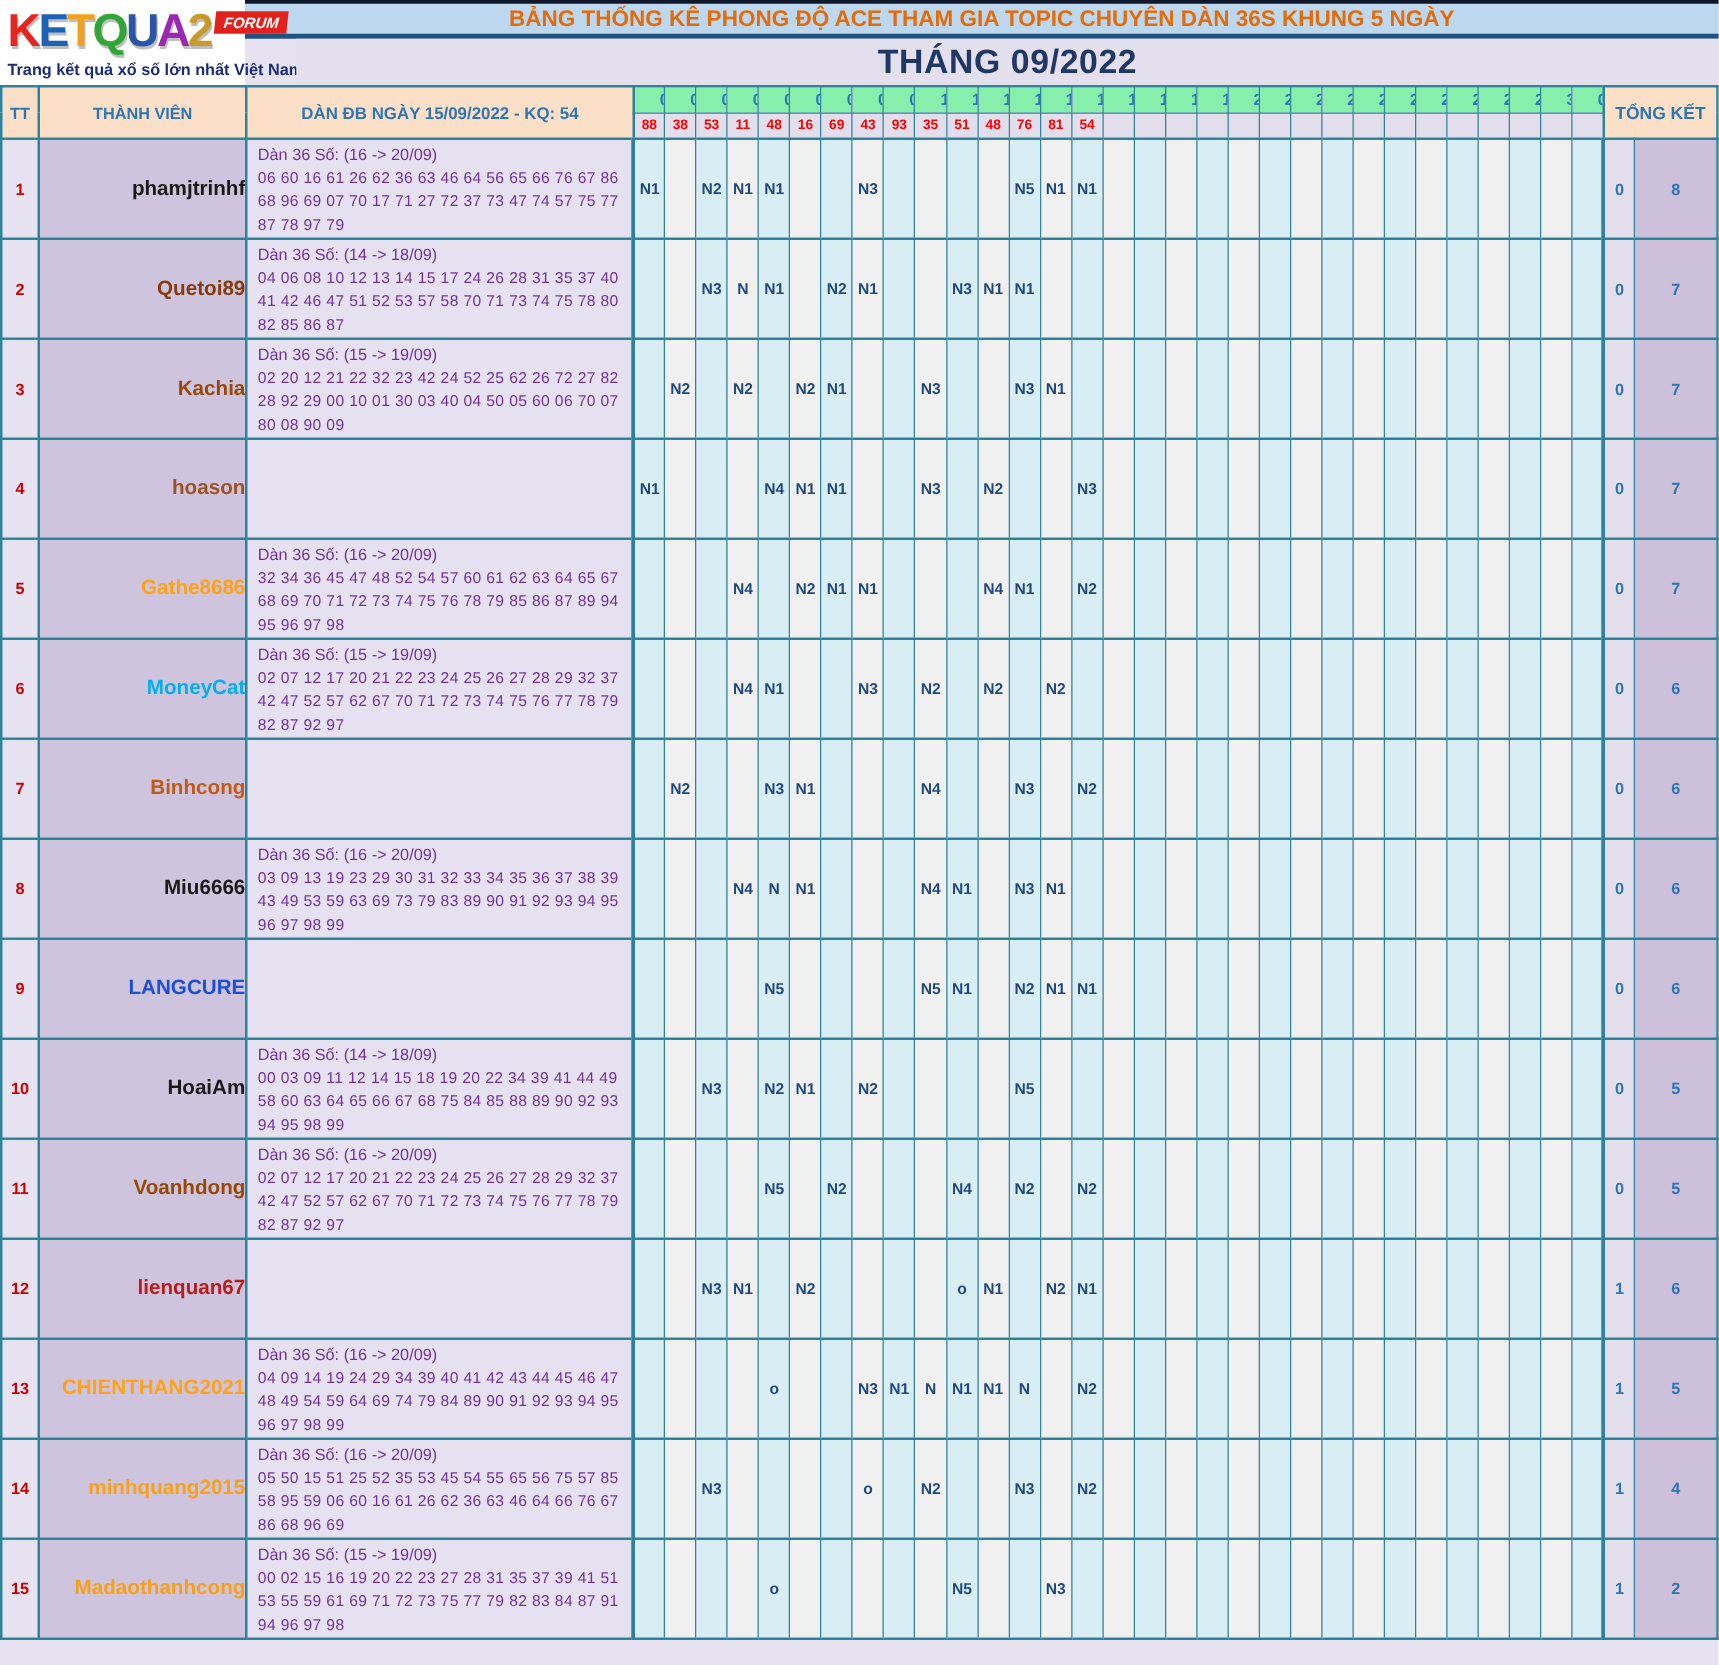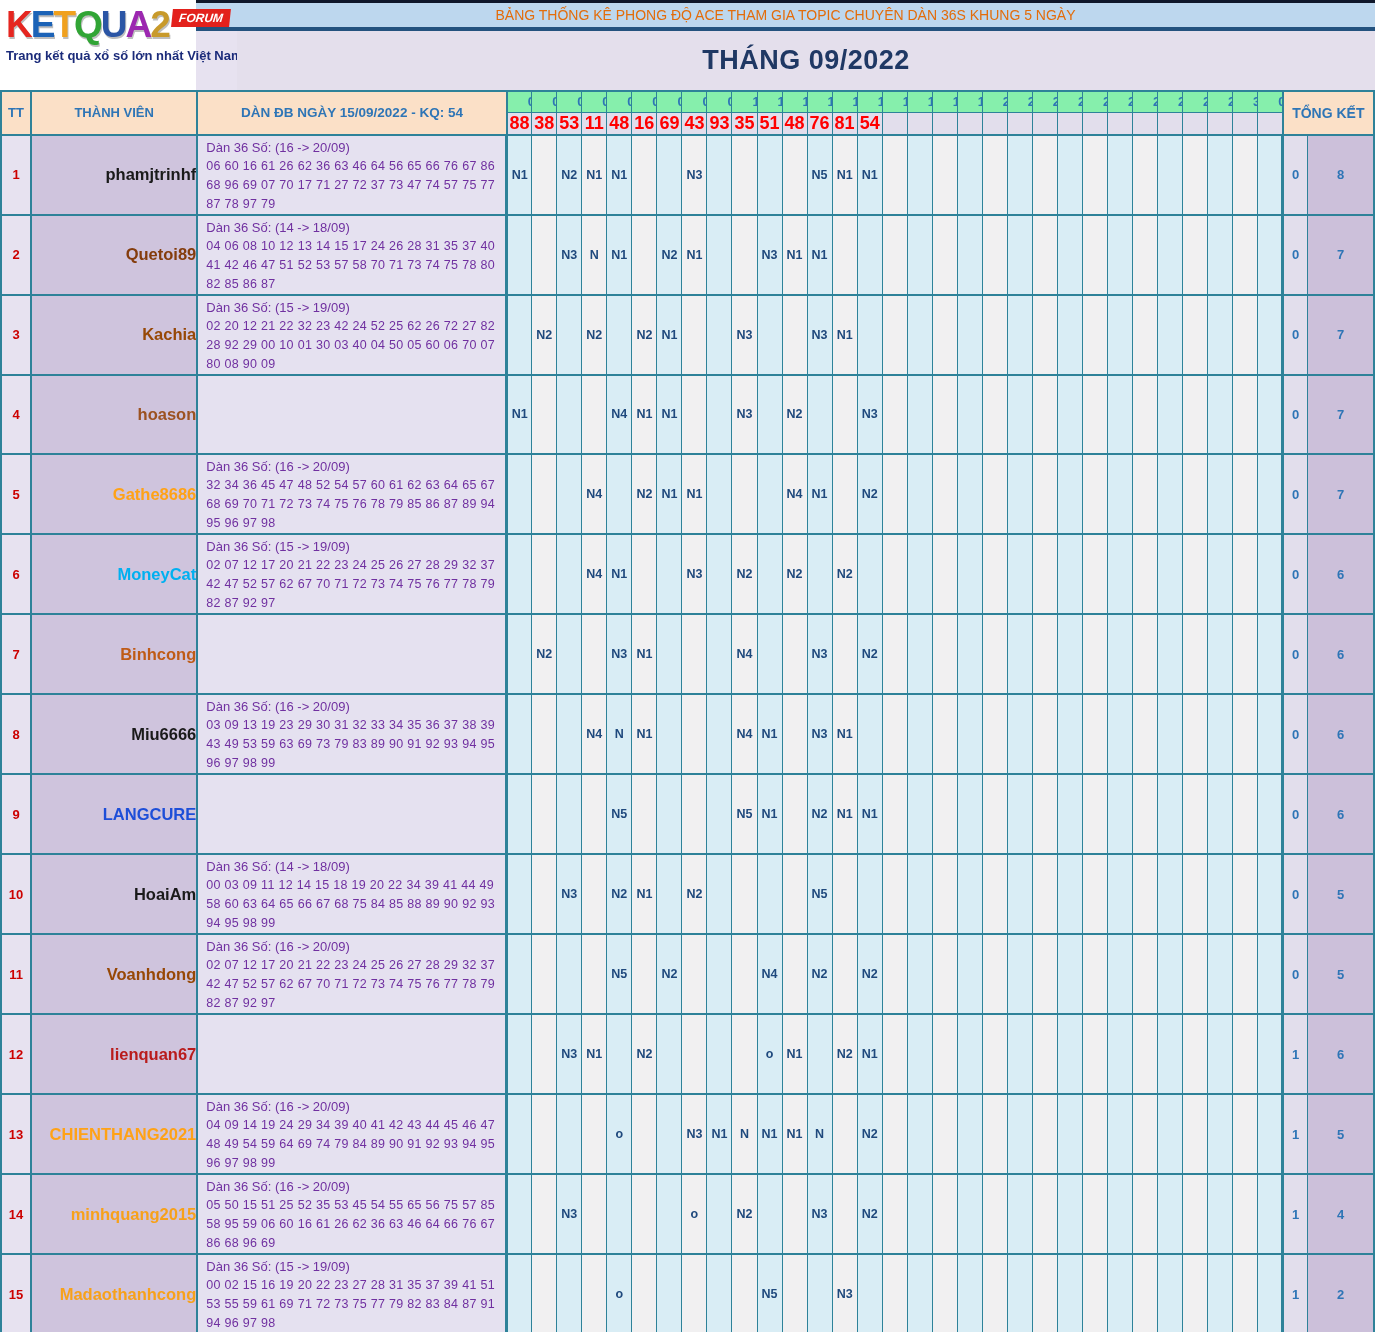--- a/index.html
+++ b/index.html
@@ -1,45 +1,45 @@
 <!DOCTYPE html>
 <html style="--c-border: #2E8299; --c-banner_bg: #BDD7EE; --c-banner_text: #E36C0A; --c-title_bg: #E4DFEC; --c-title_text: #1F3864; --c-header_bg: #FBE0C7; --c-header_text: #2E75B6; --c-values_bg: #E2DEEC; --c-value_text: #FF0000; --c-stripe_blue: #D9EDF5; --c-stripe_gray: #F1F0F1; --c-n_text: #1F497D; --c-dan_bg: #E5E1F0; --c-dan_text: #7030A0; --c-member_bg: #CFC4DD; --c-tt_bg: #E7E2F0; --c-tt_text: #CC0000; --c-tk_text: #2E75B6; --c-tk2_bg: #CCC0DA;"><head>
 <meta charset="utf-8">
 <style>
   html,body{margin:0;padding:0;background:#ffffff;font-family:"Liberation Sans",sans-serif;}
   .page{width:1375px;height:1332px;background:#E7E2F0;position:relative;}
 
   
-  .top{display:flex;height:90px;}
+  .top{display:flex;height:68px;}
   .logo{width:196px;box-sizing:border-box;background:#ffffff;padding:6px 2px 0 6px;cursor:pointer;}
   .logo-line{display:flex;align-items:flex-start;line-height:1;}
   .logo-word span{font-size:37px;font-weight:bold;letter-spacing:-2px;text-shadow:1px 2px 0 rgba(40,40,40,.30);}
   .forum-badge{display:inline-block;background:#E3211C;color:#ffffff;font-style:italic;font-weight:bold;
     font-size:12px;padding:3px 7px 3px 7px;margin-left:3px;margin-top:3px;transform:skewX(-6deg);}
   .tagline{color:#1B2B7A;font-weight:bold;font-size:13px;margin-top:5px;white-space:nowrap;}
   .top-right{flex:1;display:flex;flex-direction:column;box-sizing:border-box;}
   .banner{height:24px;background:var(--c-banner_bg,#BDD7EE);color:var(--c-banner_text,#E36C0A);
-    font-weight:normal;font-size:14px;display:flex;align-items:center;justify-content:center;
+    font-weight:bold;font-size:18px;display:flex;align-items:center;justify-content:center;
     border-top:7px solid #0f172a;border-bottom:4px solid #24527E;box-sizing:border-box;border-top-width:3px;height:31px;}
   .month{flex:1;background:var(--c-title_bg,#E4DFEC);color:var(--c-title_text,#1F3864);font-weight:bold;
     font-size:27px;display:flex;align-items:center;justify-content:center;letter-spacing:.5px;margin-left:41px;}
 
   
   table{border-collapse:collapse;table-layout:fixed;width:1375px;border:2px solid var(--c-border,#2E8299);}
   col.c-tt{width:30px}col.c-member{width:166px}col.c-dan{width:309px}
   col.c-day{width:25px}col.c-tk1{width:25px}col.c-tk2{width:66px}
   th,td{border:1px solid var(--c-border,#2E8299);padding:0;overflow:hidden;box-sizing:border-box;}
   thead th{background:var(--c-header_bg,#FBE0C7);color:var(--c-header_text,#2E75B6);
     font-size:13px;font-weight:bold;height:21px;}
   thead th.h-tt,thead th.h-member{border-width:2px;}
   thead th.h-dan{border-width:2px;font-size:13.5px;}
   thead th.h-total{border-width:2px;font-size:14px;}
   th.h-day{background:#86efac;font-size:13px;padding-left:20px;}
   td.v-day{background:var(--c-values_bg,#E2DEEC);color:var(--c-value_text,#FF0000);
-    font-weight:bold;text-align:center;font-size:18px;height:21px;}
+    font-weight:bold;text-align:center;font-size:11px;height:21px;}
   tbody tr{height:79.9px;}
   tbody td{border-top-width:2px;border-bottom-width:2px;}
   td.tt{background:var(--c-tt_bg,#E7E2F0);color:var(--c-tt_text,#CC0000);font-weight:bold;
     text-align:center;font-size:13px;border-left-width:2px;border-right-width:2px;}
   td.member{background:var(--c-member_bg,#CFC4DD);font-weight:bold;text-align:right;
     font-size:16.5px;border-right-width:2px;}
   td.dan{background:var(--c-dan_bg,#E5E1F0);color:var(--c-dan_text,#7030A0);font-size:12.5px;
     vertical-align:top;padding:2px 4px 0 8px;line-height:19px;border-right-width:3px;text-align:left;}
   .dan-title{font-size:13px;}
   .dan-numbers{letter-spacing:.3px;}

